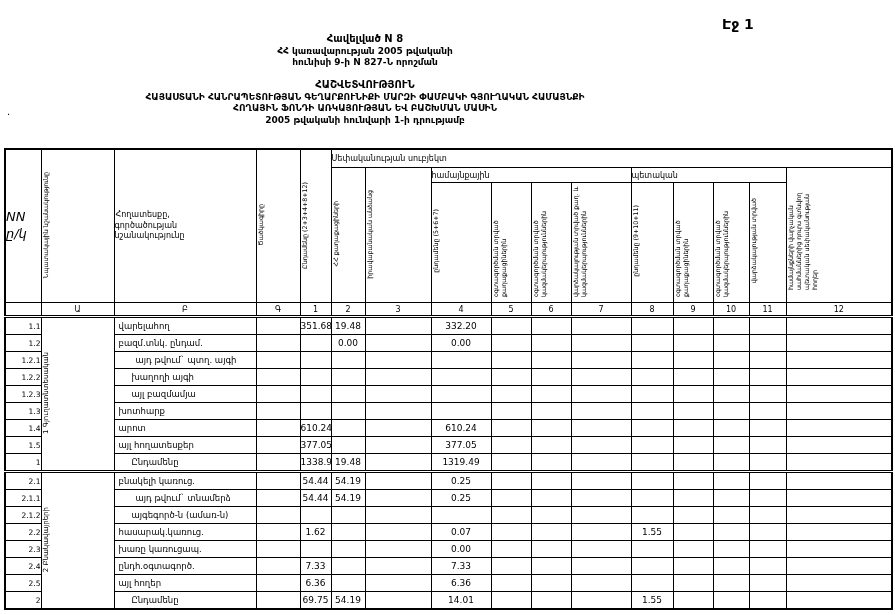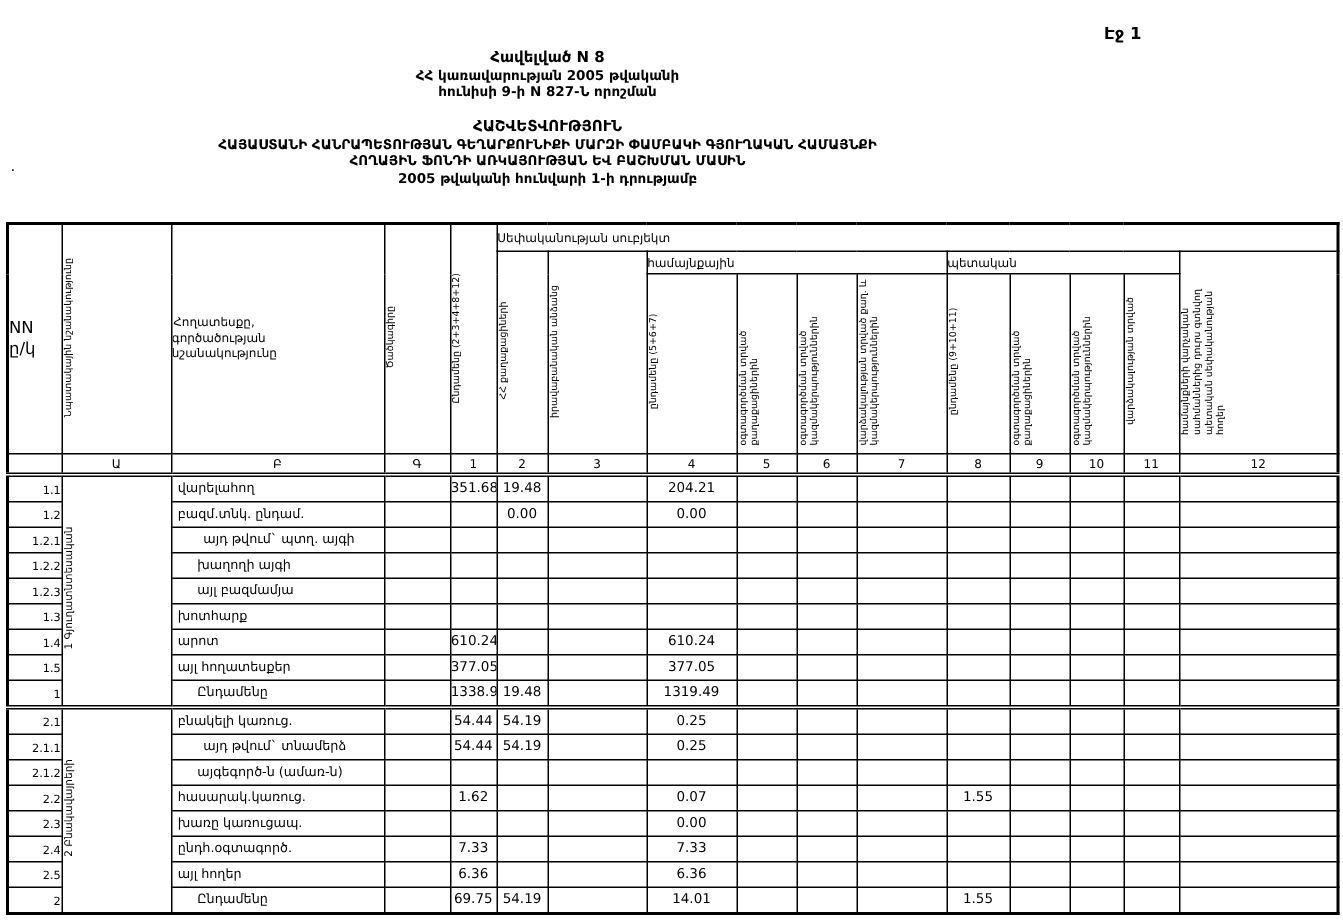--- a/index.html
+++ b/index.html
@@ -4,41 +4,41 @@
 <style>
   html,body{margin:0;padding:0;}
   body{
     width:895px;height:615px;position:relative;overflow:hidden;
     background:#ffffff;color:#000;
     font-family:"DejaVu Sans",sans-serif;
   }
   .abs{position:absolute;}
   .ctr{left:0;width:730px;text-align:center;}
   .b{font-weight:bold;}
-  .f9{font-size:9px;} .f10{font-size:10px;} .f11{font-size:11px;margin-left:14px;}
+  .f9{font-size:9px;} .f10{font-size:10px;} .f11{font-size:14px;}
 
   table{
     position:absolute;left:4px;top:148px;width:887px;
     border-collapse:collapse;table-layout:fixed;
     border:2px solid #000;
   }
   th,td{border:1px solid #000;padding:0;overflow:hidden;font-weight:normal;vertical-align:middle;}
   th{text-align:left;}
   tr.h1 th{height:17px;font-size:8px;}
   tr.h2 th{height:14px;font-size:8px;}
   tr.h3 th{height:119px;}
   .rot{
     writing-mode:vertical-rl;transform:rotate(180deg);
     display:inline-block;font-size:6.3px;line-height:1.25;
     max-height:112px;padding:1px 0;
   }
   .rot-tall{max-height:142px;}
   .catrot{font-size:7px;max-height:136px;}
   .hwrap{font-size:8px;padding:1px;white-space:pre-line;line-height:1.35;}
-  .hnn{font-size:11px;white-space:pre-line;line-height:1.3;}
+  .hnn{font-size:13px;white-space:pre-line;line-height:1.3;font-style:italic;}
   tr.nums td{height:12px;font-size:8px;text-align:center;border-bottom:3px double #000;}
   tr.dr td{height:16px;font-size:9px;}
   tr.dr td.num{font-size:7.5px;text-align:right;}
   tr.dr td.lbl{font-size:8.5px;text-align:left;padding-left:4px;}
   tr.ind1 td.lbl{padding-left:21px;}
   tr.ind2 td.lbl{padding-left:17px;}
   tr.dr td.v{text-align:center;}
   tr.sec2 td{border-top:3px double #000;}
 </style>
 </head>
@@ -126,21 +126,21 @@
   </tr>
 
   <tr class="dr">
     <td class="num">1.1</td>
     <td rowspan="9"><span class="rot catrot">1 Գյուղատնտեսական</span></td>
     <td class="lbl">վարելահող</td>
     <td class="v"></td>
     <td class="v">351.68</td>
     <td class="v">19.48</td>
     <td class="v"></td>
-    <td class="v">204.21</td>
+    <td class="v">332.20</td>
     <td class="v"></td>
     <td class="v"></td>
     <td class="v"></td>
     <td class="v"></td>
     <td class="v"></td>
     <td class="v"></td>
     <td class="v"></td>
     <td class="v"></td>
   </tr>
   <tr class="dr">

